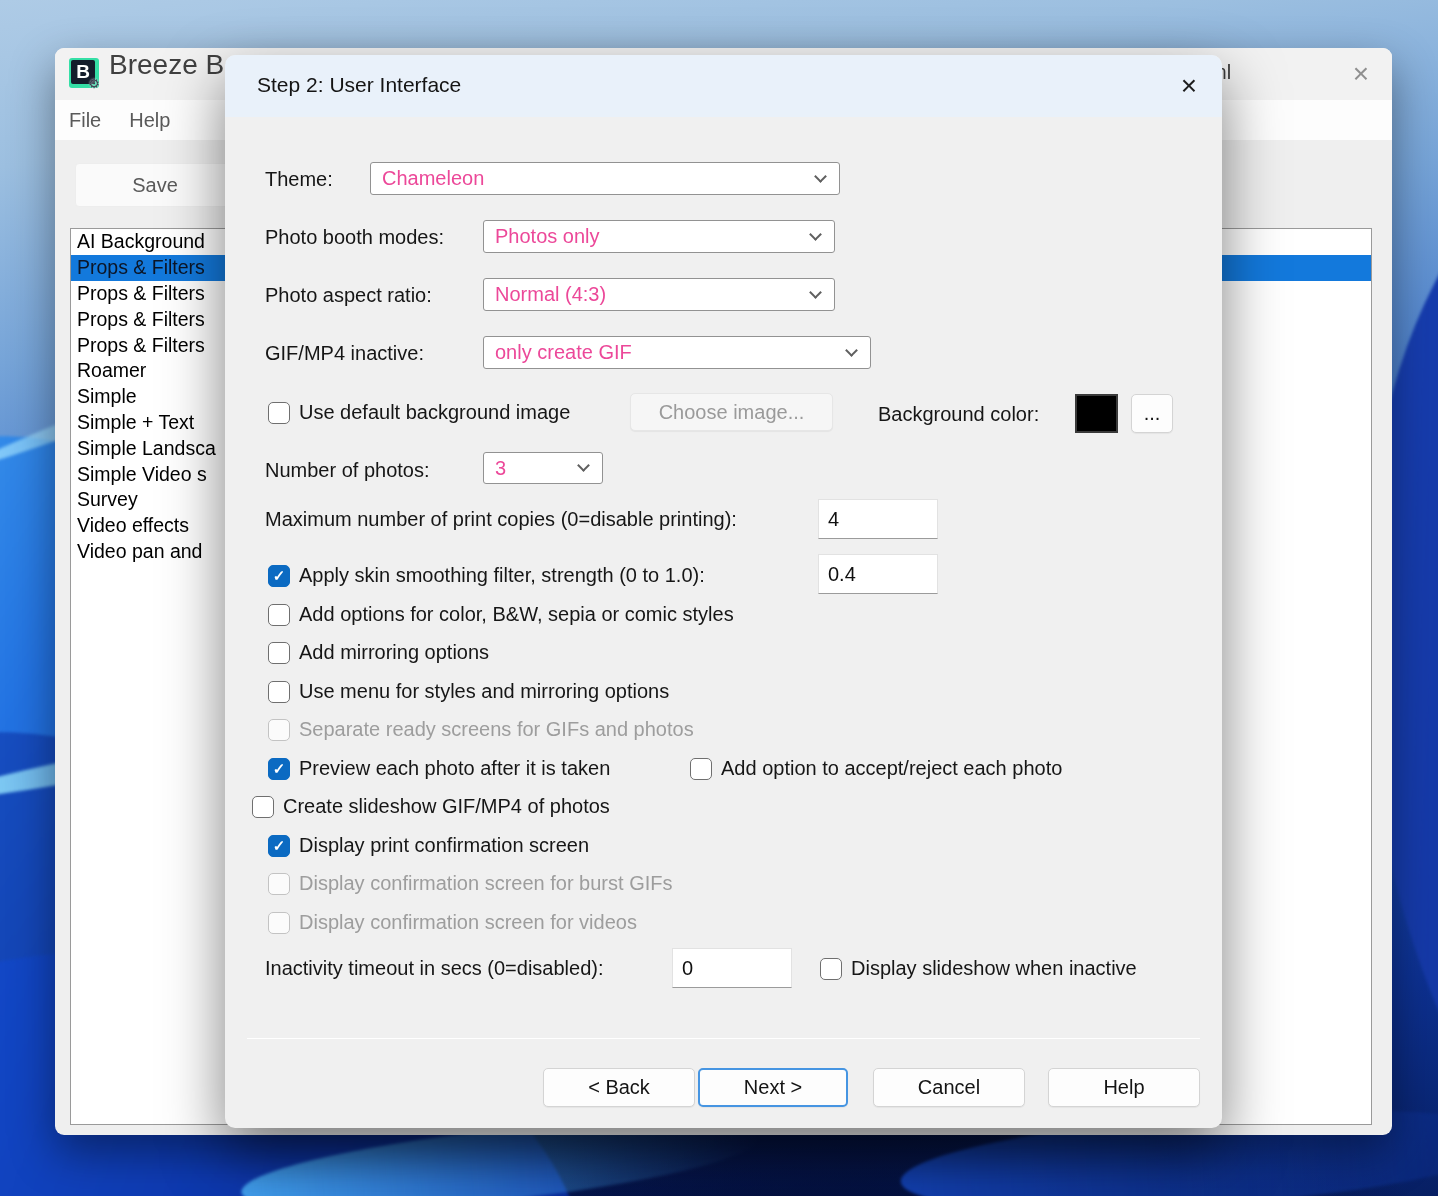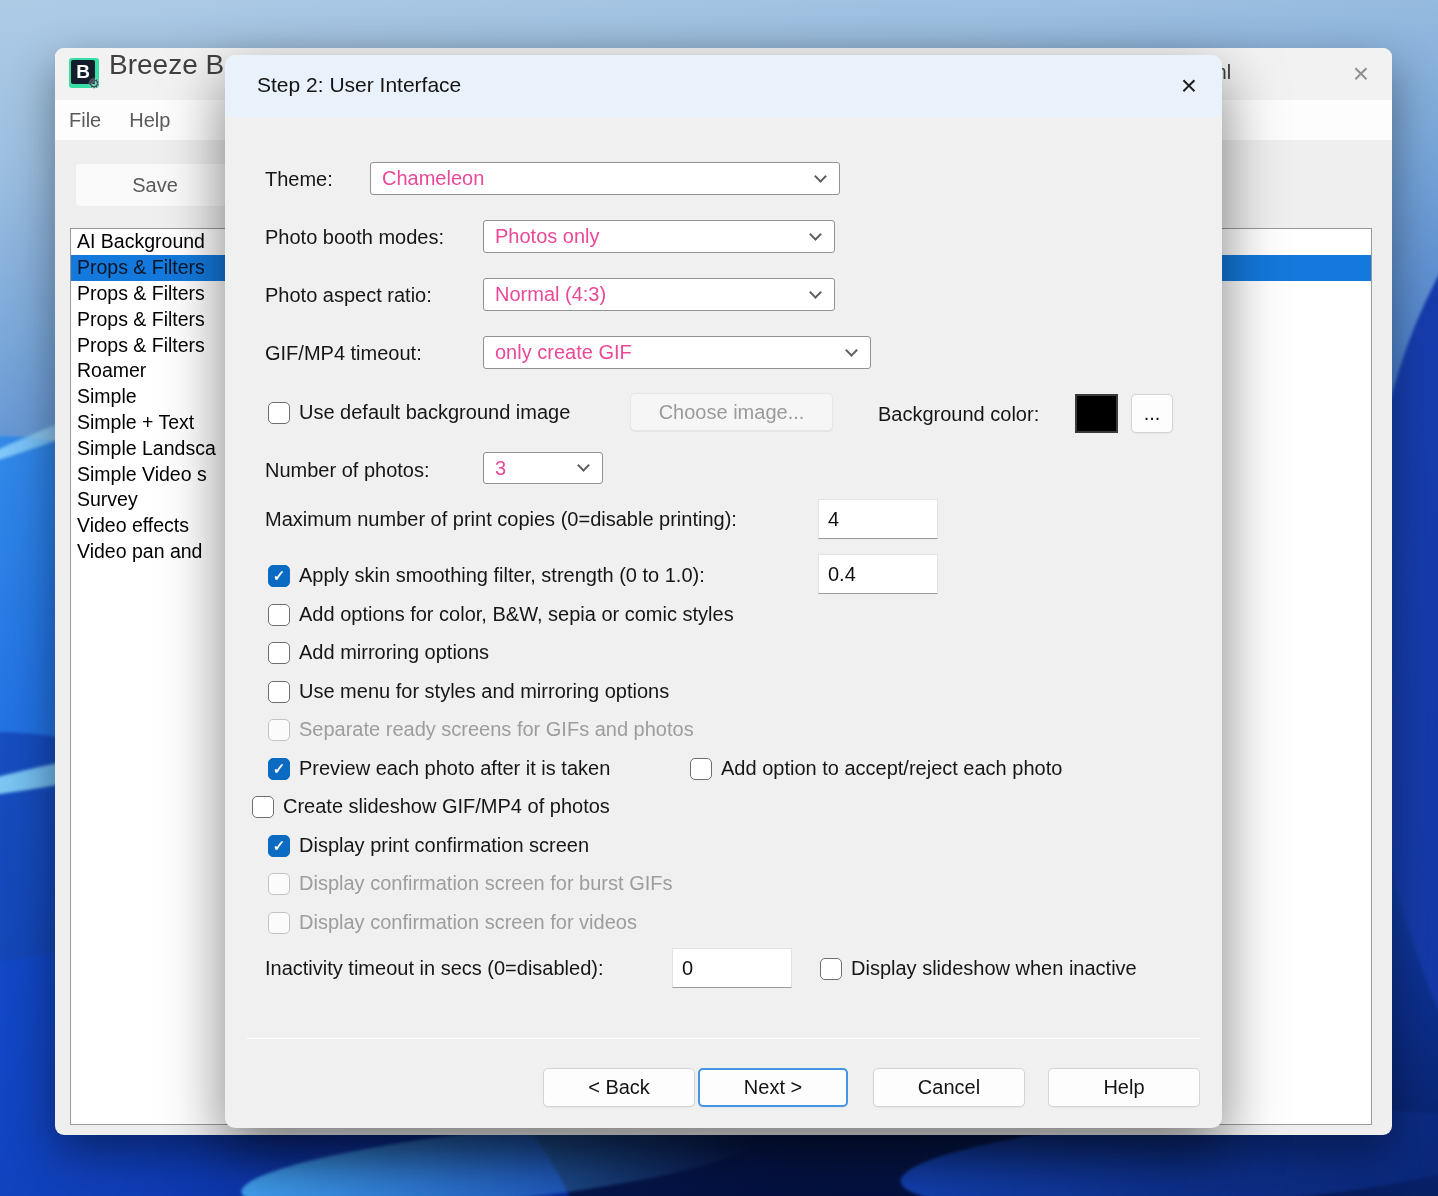--- a/index.html
+++ b/index.html
@@ -166,21 +166,21 @@
     <span>Photos only</span>
     <span class="chev"></span>
   </div>
 
   <div class="lbl" style="left:40px; top:229px;">Photo aspect ratio:</div>
   <div class="combo" style="left:258px; top:223px; width:352px;">
     <span>Normal (4:3)</span>
     <span class="chev"></span>
   </div>
 
-  <div class="lbl" style="left:40px; top:287px;">GIF/MP4 timeout:</div>
+  <div class="lbl" style="left:40px; top:287px;">GIF/MP4 inactive:</div>
   <div class="combo" style="left:258px; top:281px; width:388px;">
     <span>only create GIF</span>
     <span class="chev"></span>
   </div>
 
   <div class="cbrow" style="left:43px; top:346px;">
     <span class="cb"></span>
     <span class="cb-label">Use default background image</span>
   </div>
   <div class="btn disabled" style="left:405px; top:338px; width:203px; height:38px;">Choose image...</div>

